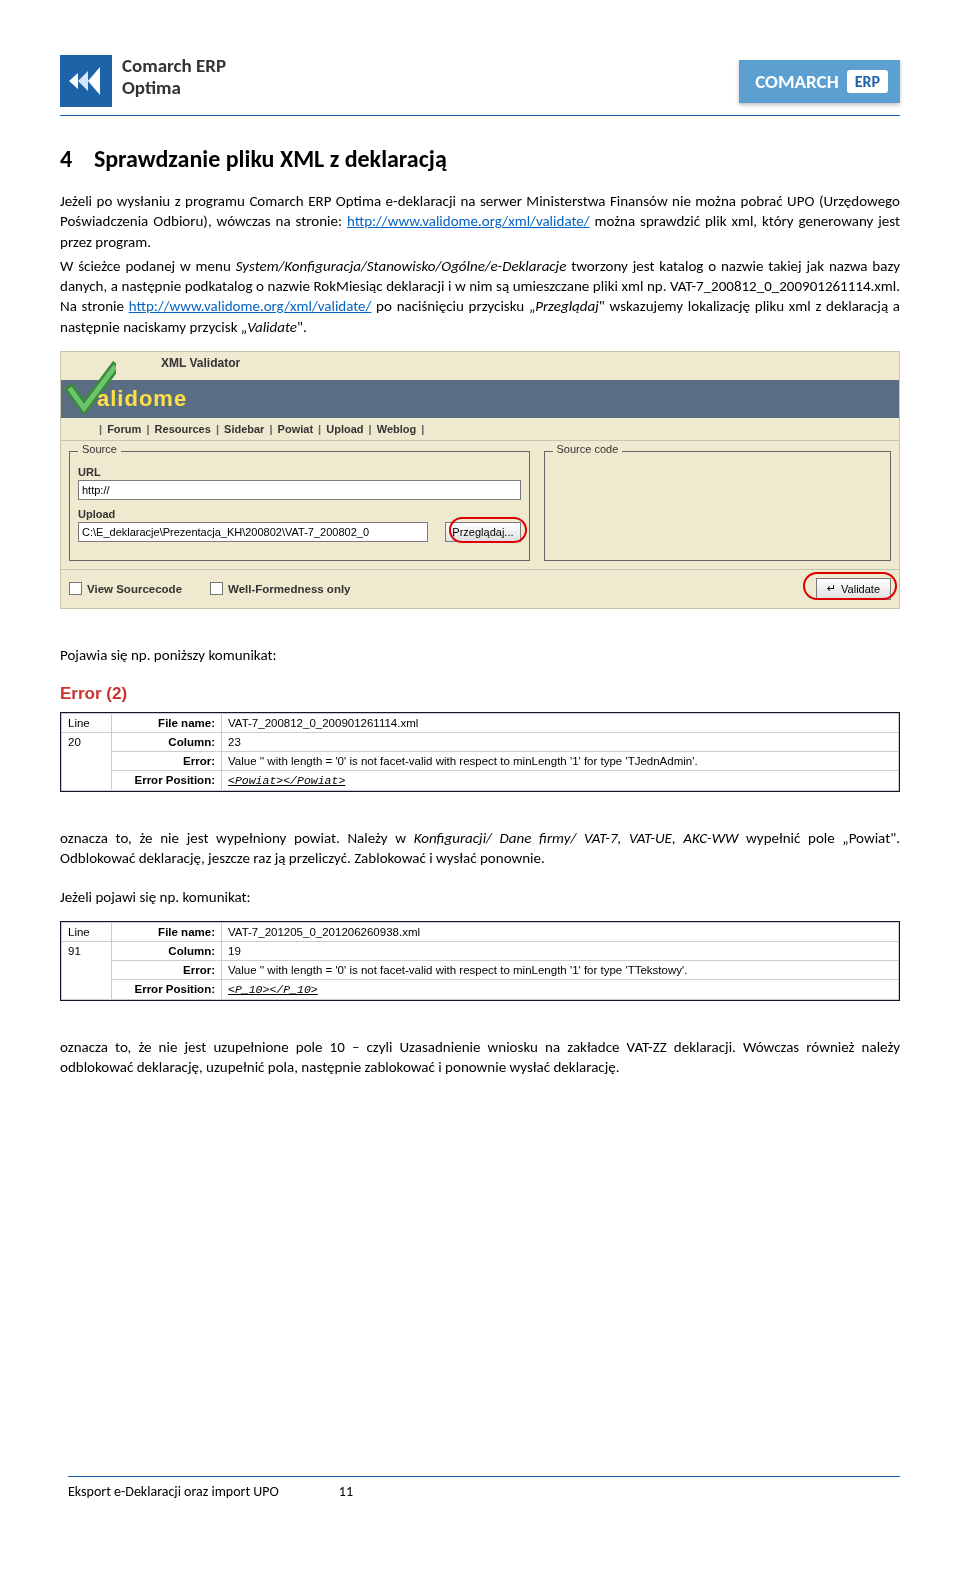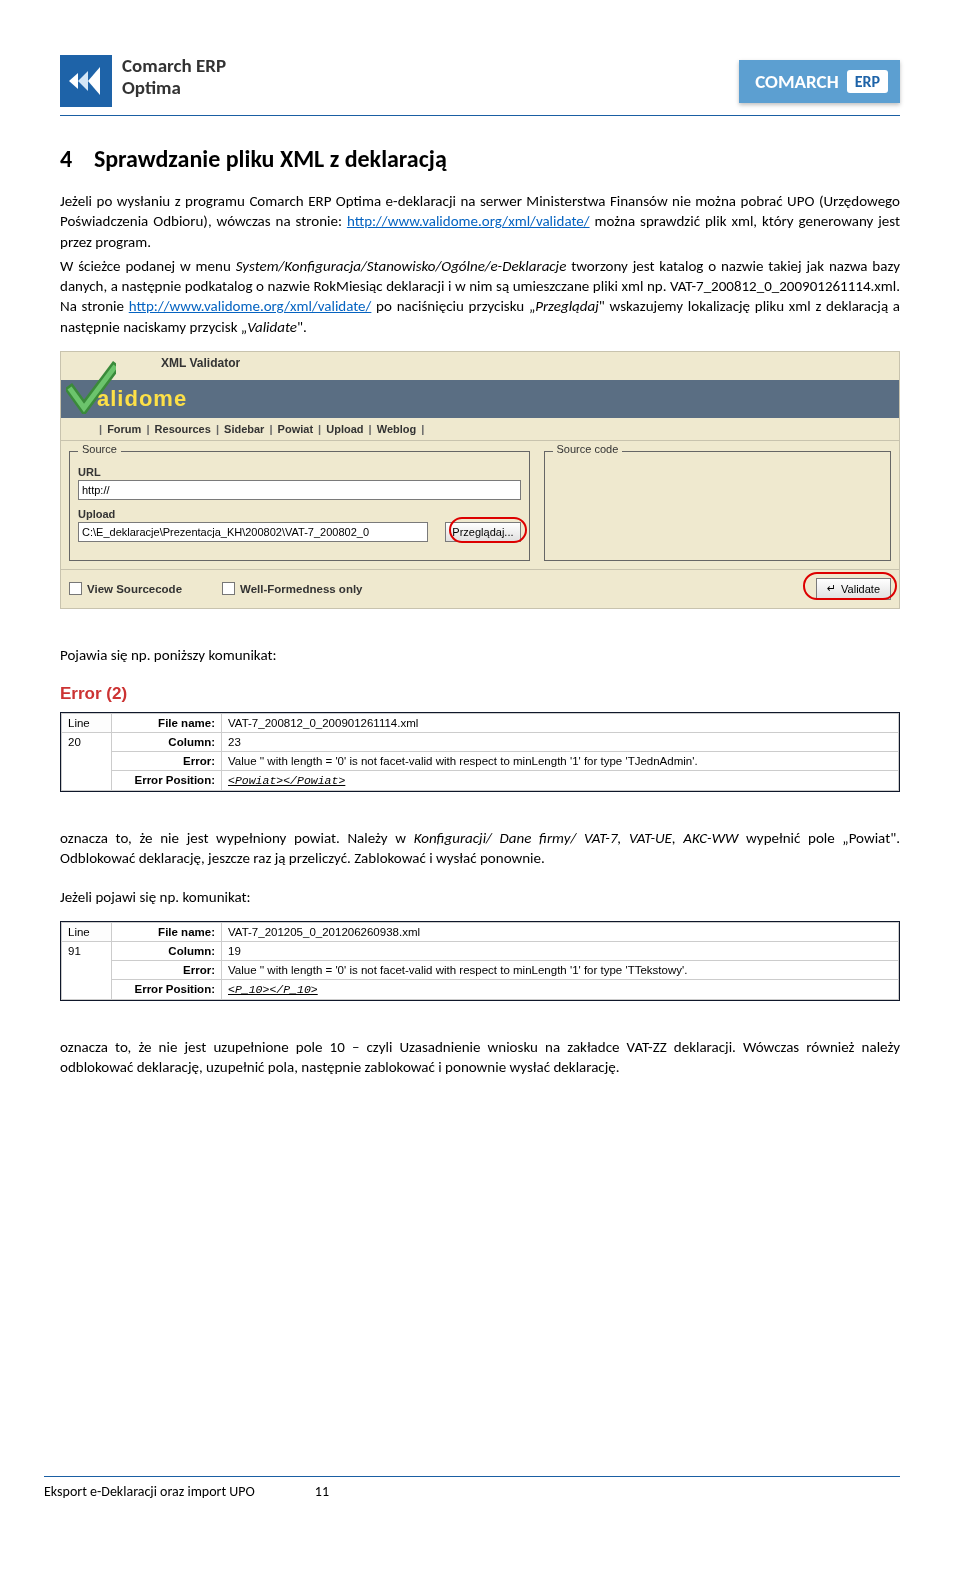--- a/index.html
+++ b/index.html
@@ -176,21 +176,21 @@
     border: 2px solid #d00;
     border-radius: 14px;
     pointer-events: none;
   }
   .v-footer {
     background: #efe9cf;
     border-top: 1px solid #c8c3ae;
     padding: 8px 8px;
     display:flex;
     align-items:center;
-    gap: 40px;
+    gap: 28px;
     position: relative;
   }
   .v-check-label { display:flex; align-items:center; gap:5px; font-weight:bold; font-size:11.5px;}
   .chk { width:13px; height:13px; border:1px solid #777; background:#fff; }
   .btn-validate {
     margin-left:auto;
     border: 1px solid #7a7a7a;
     background: linear-gradient(#fff,#e0e0e0);
     font-size: 11px;
     padding: 2px 10px;
@@ -221,21 +221,21 @@
     vertical-align:top;
   }
   table.err th { font-weight: bold; background:#fdfdfd; }
   table.err .rh { font-weight: bold; text-align: right; white-space: nowrap; width:110px; }
   table.err .line-col { width:50px; font-weight:normal; }
   .mono { font-family: "Courier New", monospace; font-style: italic; }
   .underl { text-decoration: underline; }
   .footer {
     position: absolute;
     bottom: 30px;
-    left: 44px;
+    left: 68px;
     right: 60px;
     border-top: 1px solid #1a5fa3;
     padding-top: 6px;
     font-size: 14px;
     display:flex;
     gap: 60px;
   }
 </style>
 </head>
 <body>

